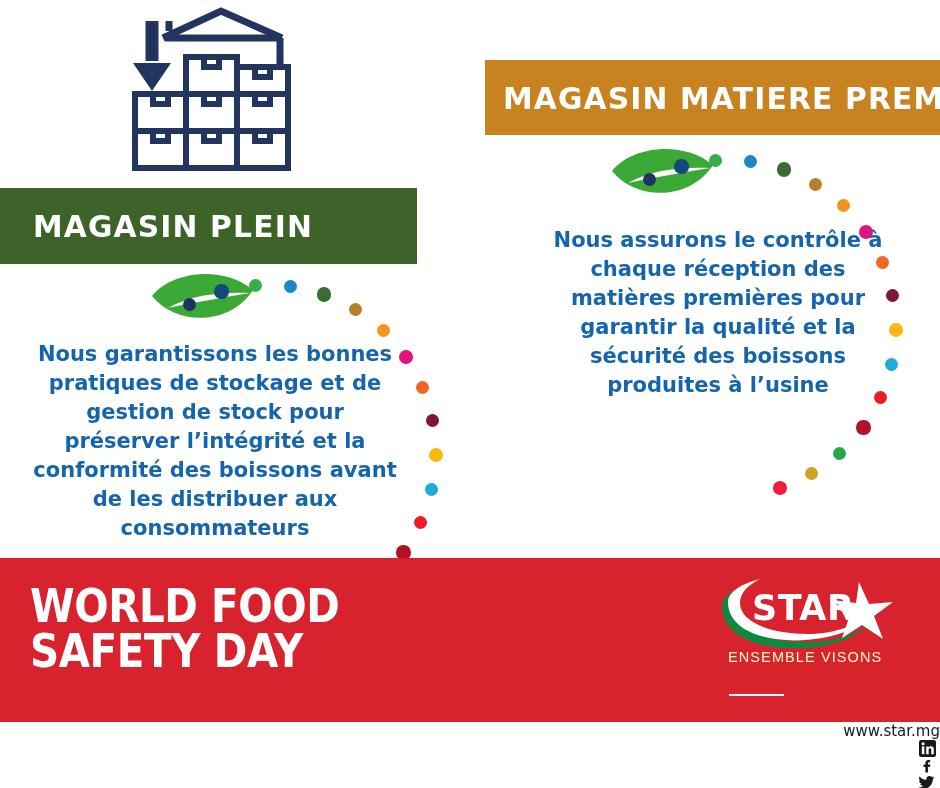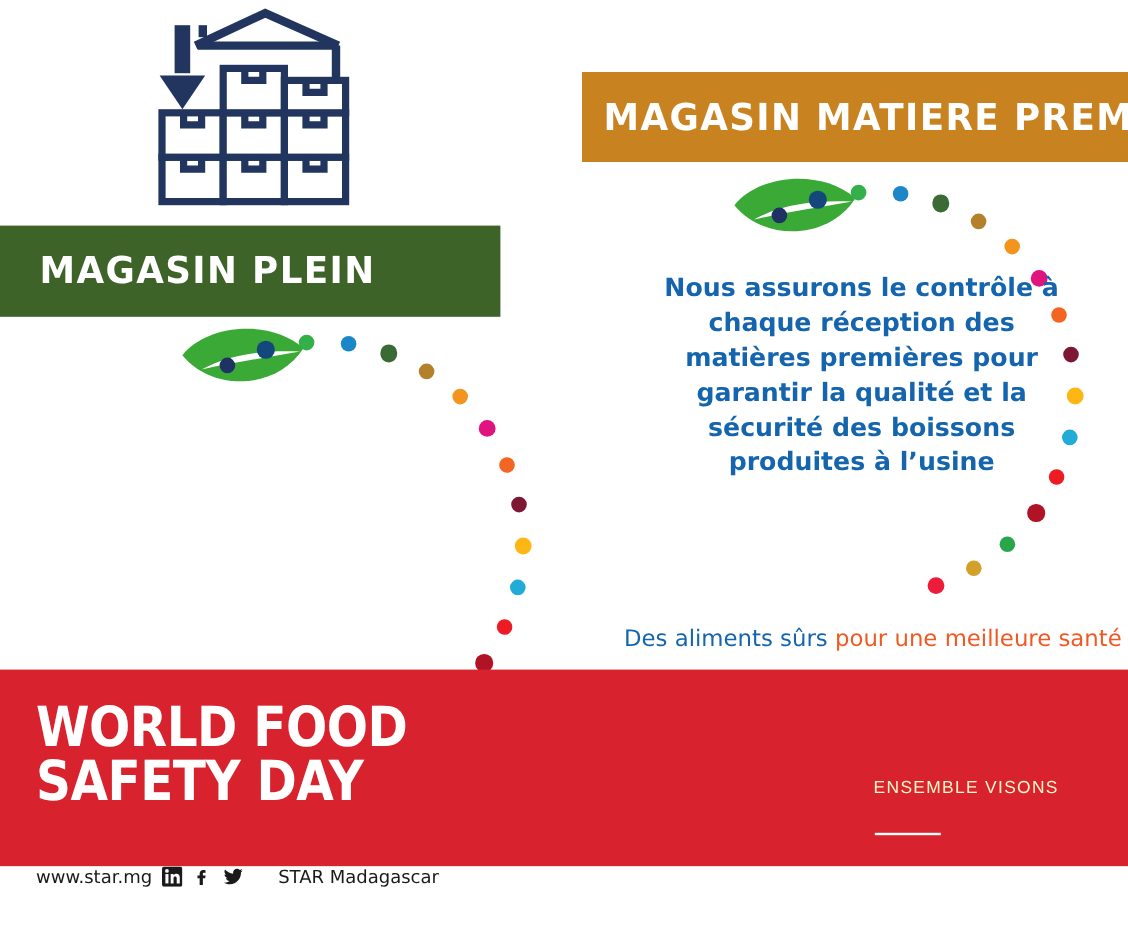--- a/index.html
+++ b/index.html
@@ -168,23 +168,24 @@
 
   
   #footer {
     position: absolute;
     left: 0;
     top: 722px;
     width: 940px;
     height: 66px;
     background: #ffffff;
     display: flex;
-    align-items: flex-start;
+    align-items: flex-end;
     padding-left: 30px;
     box-sizing: border-box;
+    flex-direction: column;
   }
   #footer .foot-text {
     font-family: "DejaVu Sans", sans-serif;
     font-size: 15px;
     color: #1a1a1a;
     white-space: nowrap;
   }
   #footer .social {
     display: inline-flex;
     align-items: center;
@@ -301,32 +302,48 @@
         <div class="dot" style="background: rgb(252, 183, 20); width: 14.5px; height: 14.5px; left: 278.736px; top: 179.949px;"></div>
         <div class="dot" style="background: rgb(33, 171, 216); width: 13px; height: 13px; left: 275.438px; top: 215.22px;"></div>
         <div class="dot" style="background: rgb(237, 28, 36); width: 13px; height: 13px; left: 264.373px; top: 248.168px;"></div>
         <div class="dot" style="background: rgb(176, 18, 38); width: 14.5px; height: 14.5px; left: 246.016px; top: 277.385px;"></div>
         <div class="dot" style="background: rgb(42, 166, 74); width: 13px; height: 13px; left: 223.368px; top: 303.838px;"></div>
         <div class="dot" style="background: rgb(211, 160, 41); width: 13px; height: 13px; left: 195.182px; top: 324.175px;"></div>
         <div class="dot" style="background: rgb(237, 28, 59); width: 14.5px; height: 14.5px; left: 162.665px; top: 337.527px;"></div>
       </div>
   </div>
 
-
-  <div id="tagline">
-    <span class="tag-blue">Des aliments sûrs</span><span>&nbsp;</span><span class="tag-orange">pour une meilleure santé</span>
-  </div>
+  <div class="panel-text" id="text-left">Nous garantissons les bonnes pratiques de stockage et de gestion de stock pour préserver l’intégrité et la conformité des boissons avant de les distribuer aux consommateurs</div>
+
 
   <div id="red-band">
     <div id="wfsd-title">
       <div>WORLD FOOD</div>
       <div>SAFETY DAY</div>
     </div>
 
     <div id="star-logo">
+      <div id="star-mark">
+        <svg viewBox="0 0 180 72" width="180" height="72" aria-hidden="true">
+
+          <path d="M4 30 C4 66 56 78 104 70 C131 65 148 54 154 44
+                   C142 58 116 66 88 66 C46 66 16 52 16 32
+                   C16 22 22 14 32 8 C14 13 4 21 4 30 Z" fill="#0e8a3e"></path>
+
+          <path d="M10 26 C10 58 58 70 104 62 C133 57 151 45 157 34
+                   C144 48 118 58 90 58 C50 58 22 45 22 27
+                   C22 17 30 9 42 3 C22 8 10 17 10 26 Z" fill="#ffffff"></path>
+
+          <text x="34" y="44" font-family="DejaVu Sans, sans-serif" font-size="35" font-weight="bold" fill="#ffffff" letter-spacing="0.5">STAR</text>
+
+          <g>
+            <polygon fill="#ffffff" points="141,6 151,28 175,26 156,40 165,63 144,49 124,62 132,39 115,24 138,27"></polygon>
+          </g>
+        </svg>
+      </div>
       <div id="star-tagline">
         <div>ENSEMBLE VISONS</div>
       </div>
       <div id="star-rule"></div>
     </div>
   </div>
 
   <div id="footer">
     <span class="foot-text">www.star.mg</span>
 

